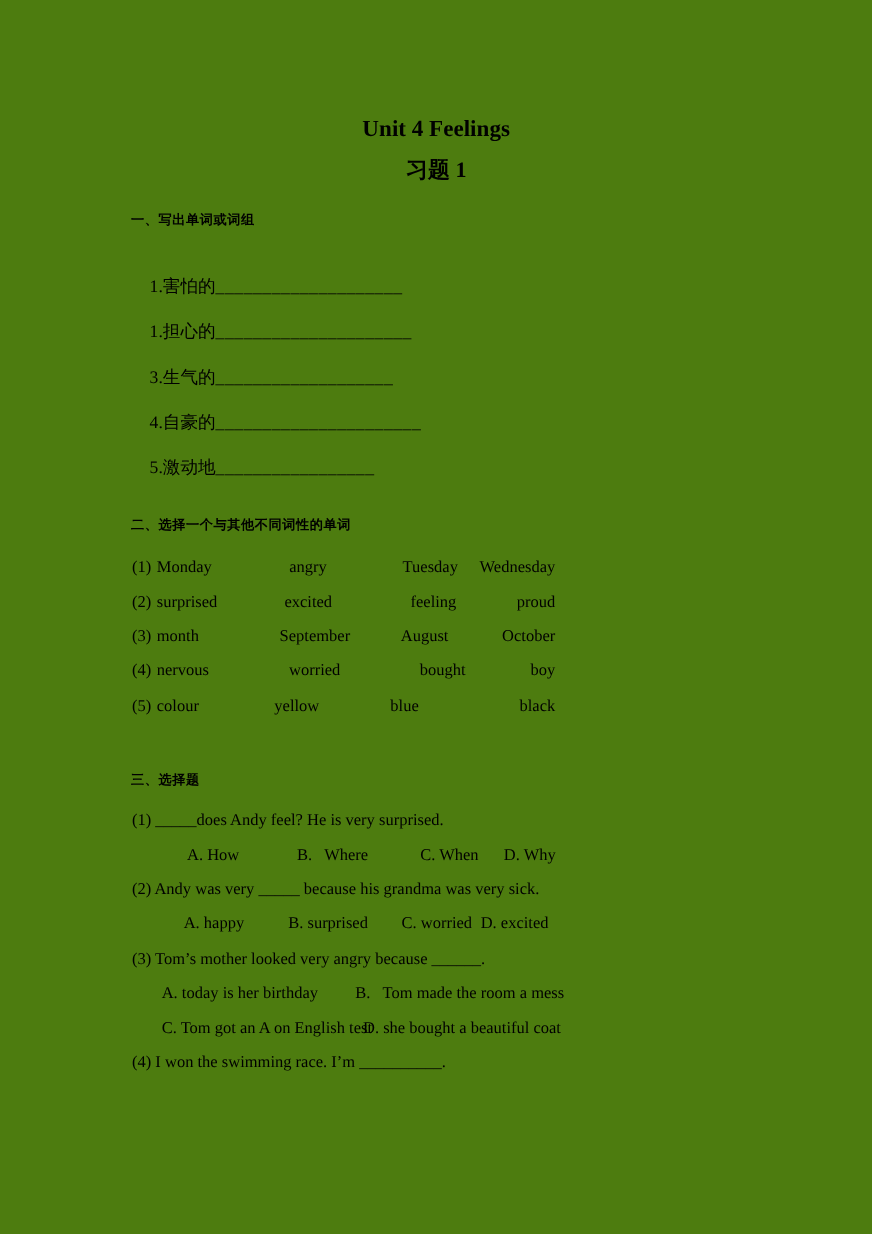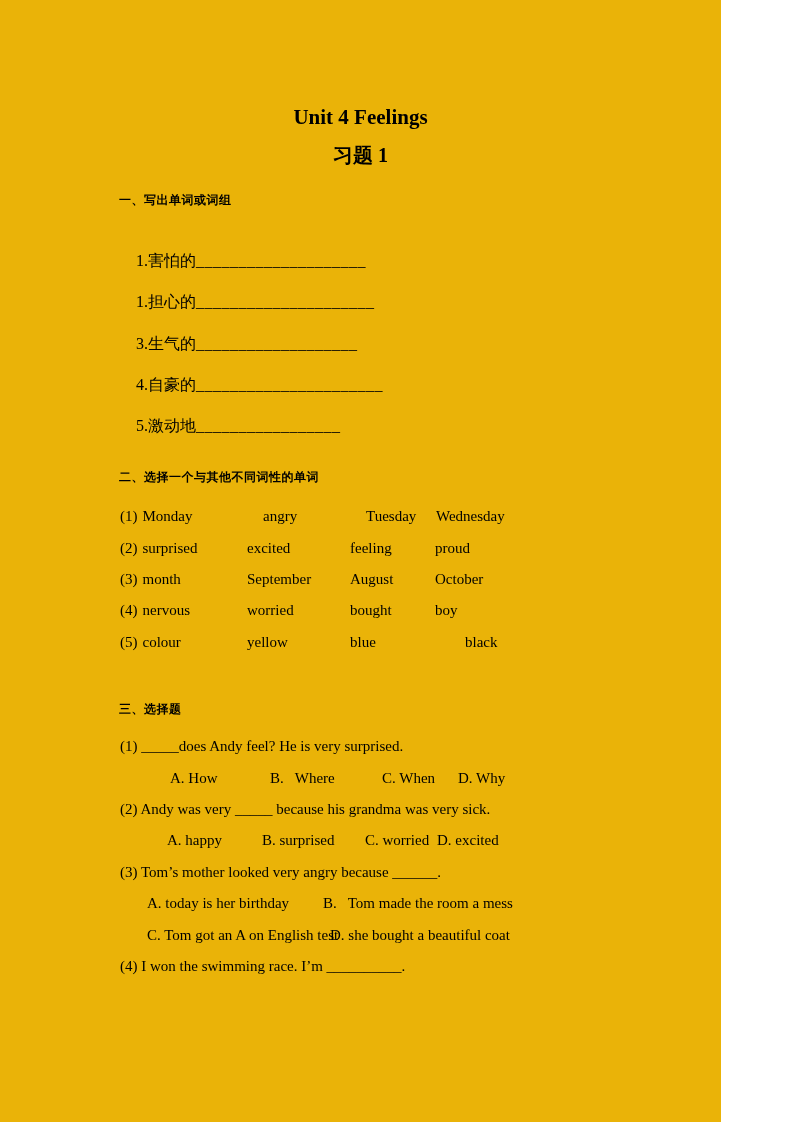--- a/index.html
+++ b/index.html
@@ -1,19 +1,19 @@
 <!DOCTYPE html>
 <html><head>
 <meta charset="utf-8">
 <style>
   html,body { margin:0; padding:0; background:#ffffff; }
   .page {
     position:relative;
-    width:721px; height:1122px;
-    background:#eab308;
+    width:793px; height:1122px;
+    background:#4d7c0f;
     color:#000;
     font-family:"Liberation Serif","DejaVu Serif",serif;
     overflow:hidden;
   }
   .doc-title {
     position:absolute; top:104px; left:0; width:100%;
     text-align:center; font-weight:bold; font-size:21px; line-height:26px;
   }
   .doc-subtitle {
     position:absolute; top:142px; left:0; width:100%;
@@ -29,21 +29,21 @@
   .s2-heading { top:465px; }
   .s3-heading { top:697px; }
 
   .s1-item {
     position:absolute; left:120px;
     font-size:16px; line-height:19px; white-space:pre;
   }
   .s1-item .blank { letter-spacing:0.5px; }
 
   .s2-rows { position:absolute; left:120px; top:501px; font-size:15px; }
-  .s2-row { height:31.4px; display:flex; align-items:center; }
+  .s2-row { height:31.4px; display:flex; align-items:center;justify-content:space-between; }
   .s2-row .cell { display:inline-block; white-space:pre; }
   .s2-row .c1 { width:127px; }
   .s2-row .c2 { width:103px; }
   .s2-row .c3 { width:85px;  }
   .s2-row .num { margin-right:5px; }
   .s2-row:nth-child(1) .c2 { padding-left:16px; }
   .s2-row:nth-child(1) .c4 { margin-left:-15px; }
   .s2-row:nth-child(5) .c4 { padding-left:30px; }
 
   .s3-body { position:absolute; left:120px; top:731px; font-size:15px; }

